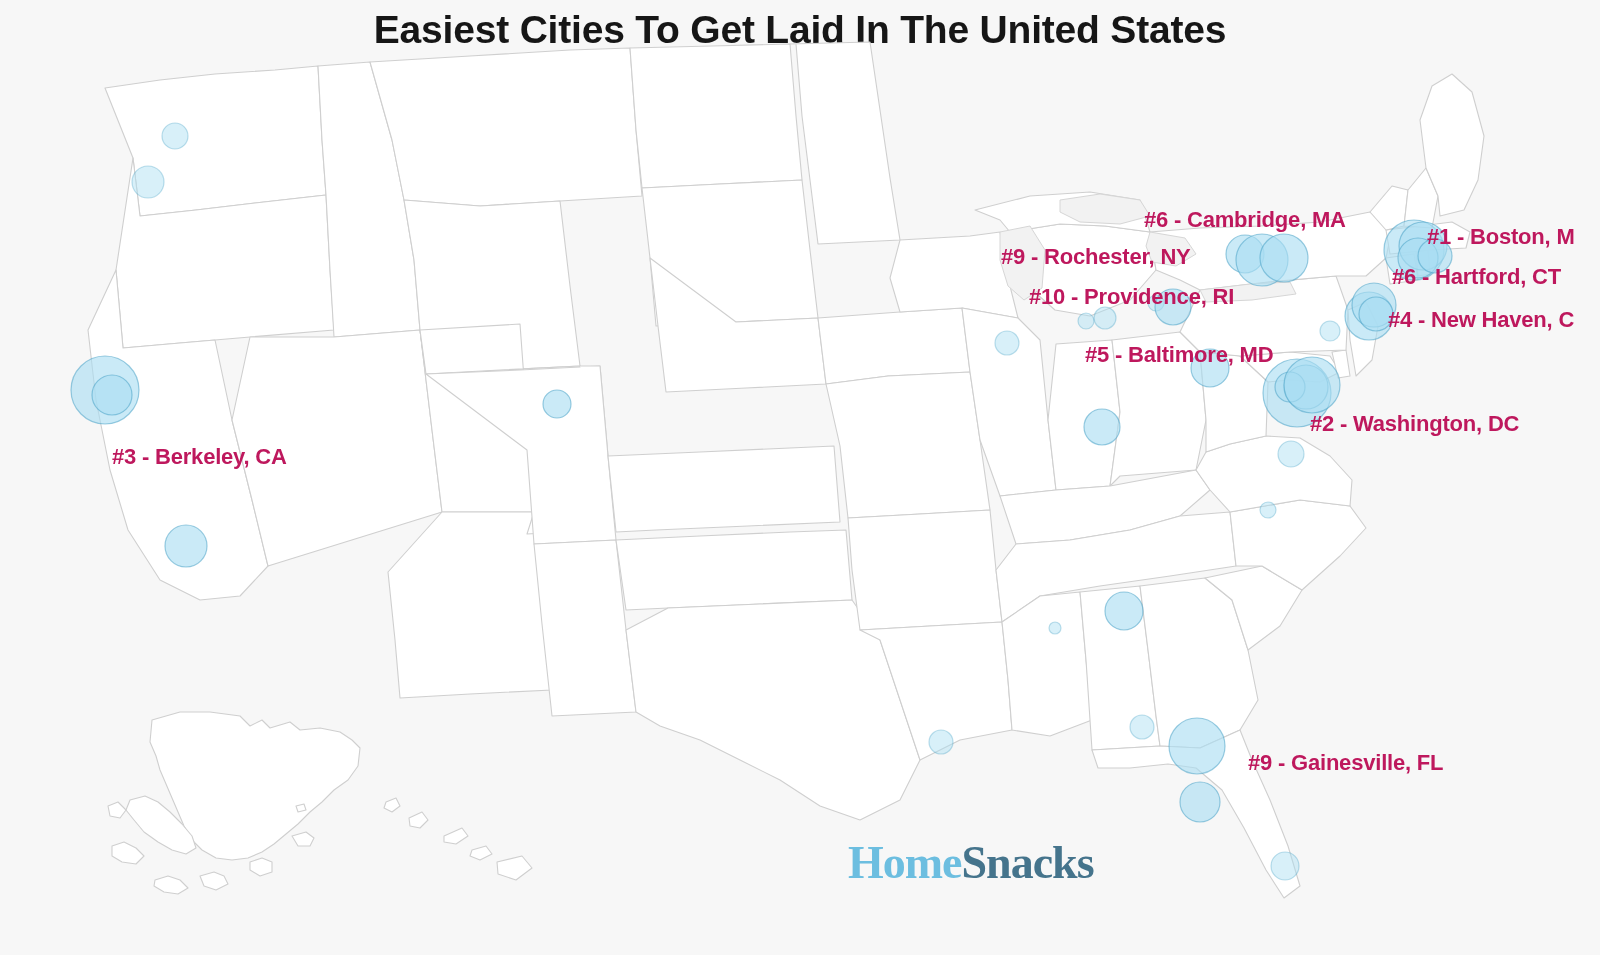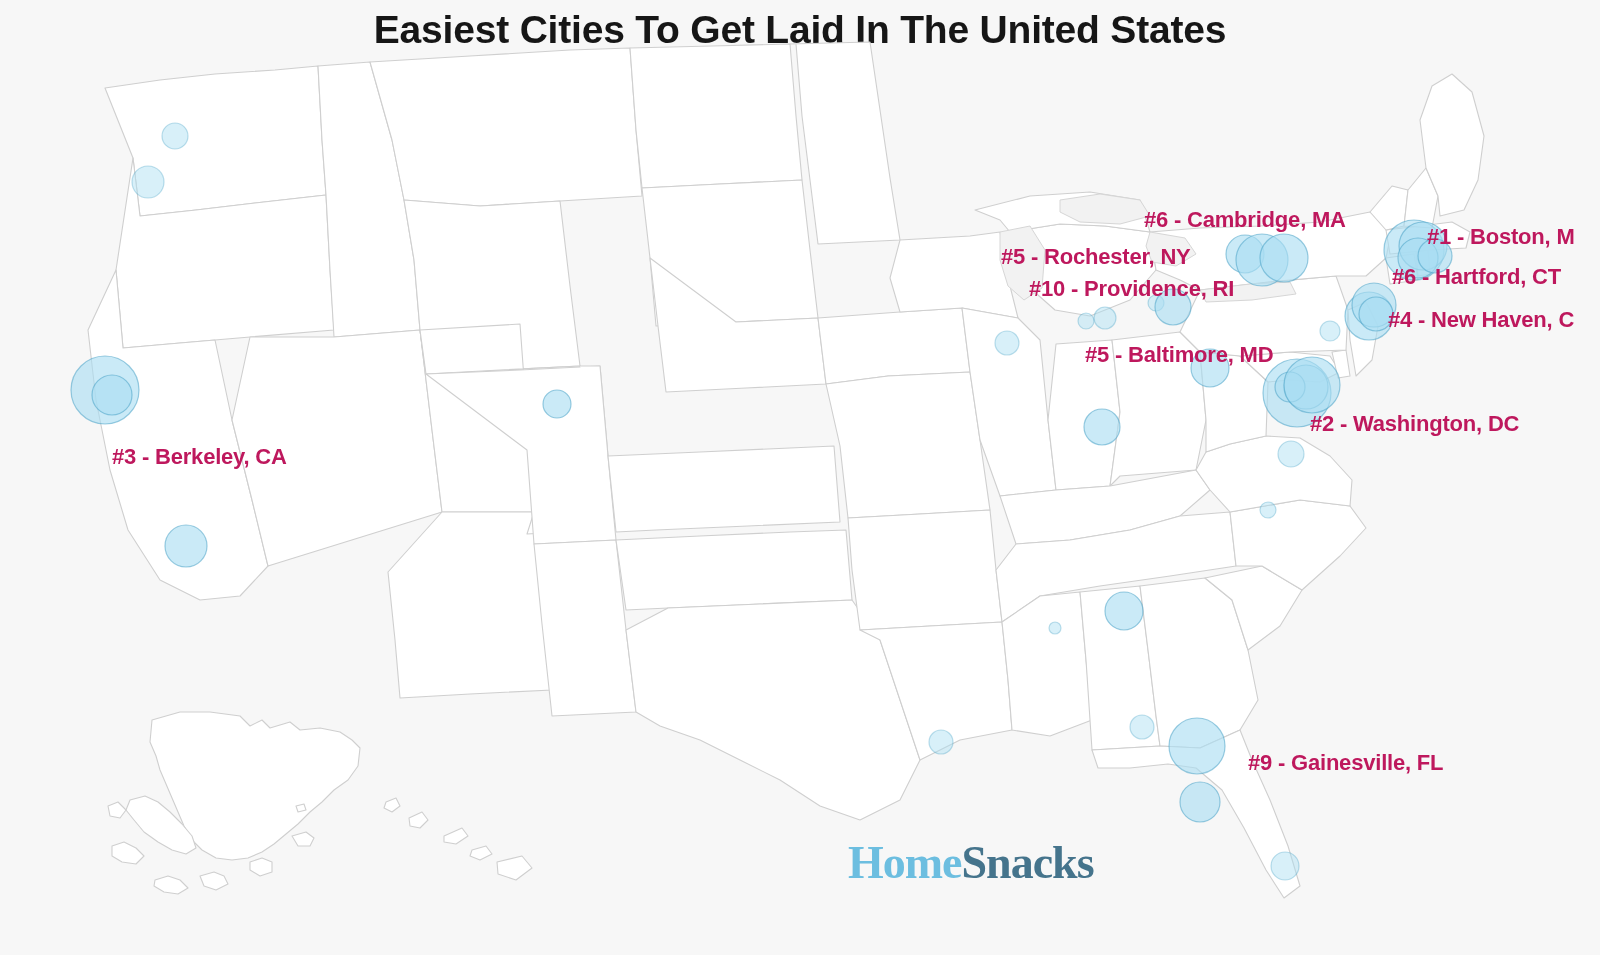--- a/index.html
+++ b/index.html
@@ -253,22 +253,22 @@
   </svg>
 
   <div id="labels">
       <div class="city-label" style="left: 1427px; top: 208px; margin-top: 16px;">#1 - Boston, M</div>
       <div class="city-label" style="left: 1310px; top: 411px;">#2 - Washington, DC</div>
       <div class="city-label" style="left: 112px; top: 399px; margin-top: 45px;">#3 - Berkeley, CA</div>
       <div class="city-label" style="left: 1388px; top: 307px;">#4 - New Haven, C</div>
       <div class="city-label" style="left: 1049px; top: 342px; margin-left: 36px;">#5 - Baltimore, MD</div>
       <div class="city-label" style="left: 1144px; top: 207px;">#6 - Cambridge, MA</div>
       <div class="city-label" style="left: 1392px; top: 264px;">#6 - Hartford, CT</div>
-      <div class="city-label" style="left: 1001px; top: 244px;">#5 - Rochester, NY</div>
+      <div class="city-label" style="left: 1001px; top: 244px;">#9 - Rochester, NY</div>
       <div class="city-label" style="left: 1248px; top: 750px;">#9 - Gainesville, FL</div>
-      <div class="city-label" style="left: 1029px; top: 276px;">#10 - Providence, RI</div>
+      <div class="city-label" style="left: 1029px; top: 284px;">#10 - Providence, RI</div>
     </div>
 
   <div id="brand-logo">
     <span class="brand-home">Home</span><span class="brand-snacks">Snacks</span>
   </div>
 
 </div>
 
 </body></html>

